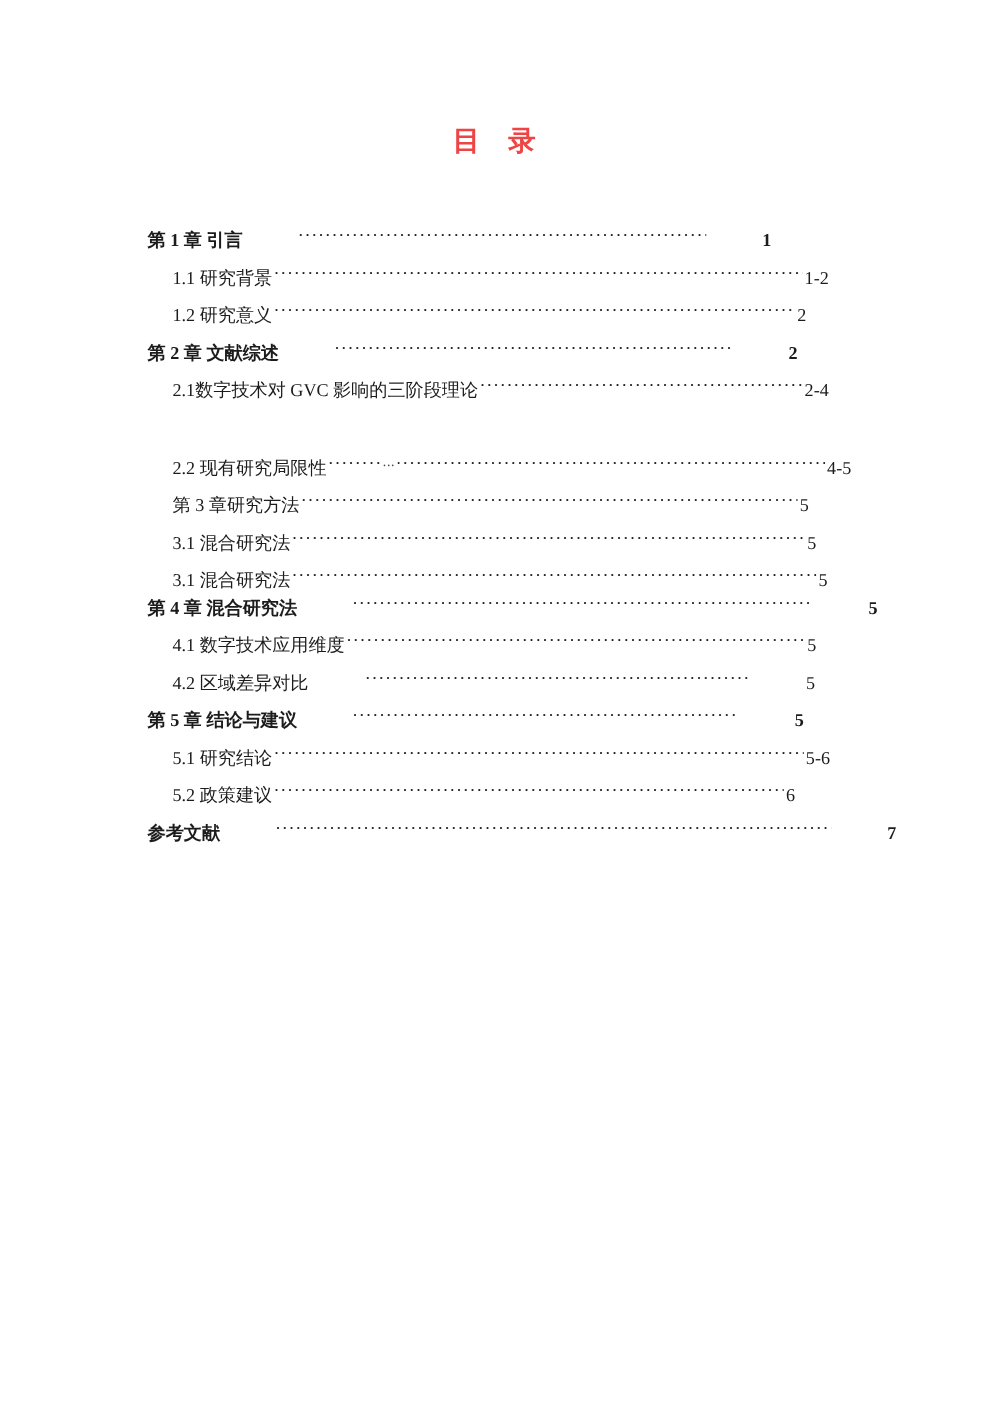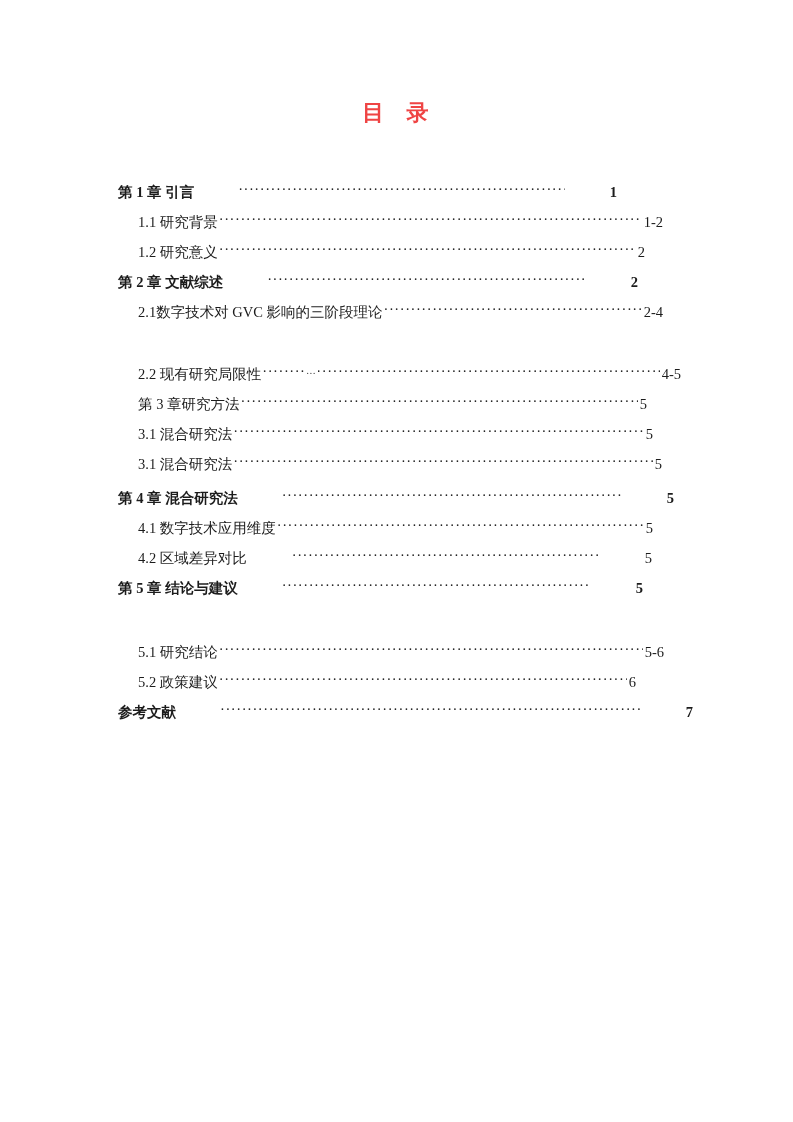--- a/index.html
+++ b/index.html
@@ -117,27 +117,27 @@
   .toc-row { padding-right: 130px; }
   .toc-row[data-trim="t0"]  { padding-right: 176px; }
   .toc-row[data-trim="t1"]  { padding-right: 130px; }
   .toc-row[data-trim="t2"]  { padding-right: 148px; }
   .toc-row[data-trim="t3"]  { padding-right: 155px; }
   .toc-row[data-trim="t4"]  { padding-right: 130px; justify-content: center; }
   .toc-row[data-trim="t5"]  { padding-right: 112px; margin-top: 32px; }
   .toc-row[data-trim="t6"]  { padding-right: 146px; justify-content: center; }
   .toc-row[data-trim="t7"]  { padding-right: 140px; }
   .toc-row[data-trim="t8"]  { padding-right: 131px; }
-  .toc-row[data-trim="t9"]  { padding-right: 119px; margin-top: 12px; }
+  .toc-row[data-trim="t9"]  { padding-right: 91px; }
   .toc-row[data-trim="t10"] { padding-right: 140px; }
   .toc-row[data-trim="t11"] { padding-right: 141px; gap: 44px; }
   .toc-row[data-trim="t12"] { padding-right: 150px; }
-  .toc-row[data-trim="t13"] { padding-right: 129px; margin-top: 34px; }
+  .toc-row[data-trim="t13"] { padding-right: 129px; }
   .toc-row[data-trim="t14"] { padding-right: 157px; }
-  .toc-row[data-trim="t15"] { padding-right: 100px; }
+  .toc-row[data-trim="t15"] { padding-right: 76px; }
 </style>
 </head>
 <body>
 
 <div class="page">
 
   <div class="toc-title">
     <span>目</span><span class="gap"></span><span>录</span>
   </div>
 

